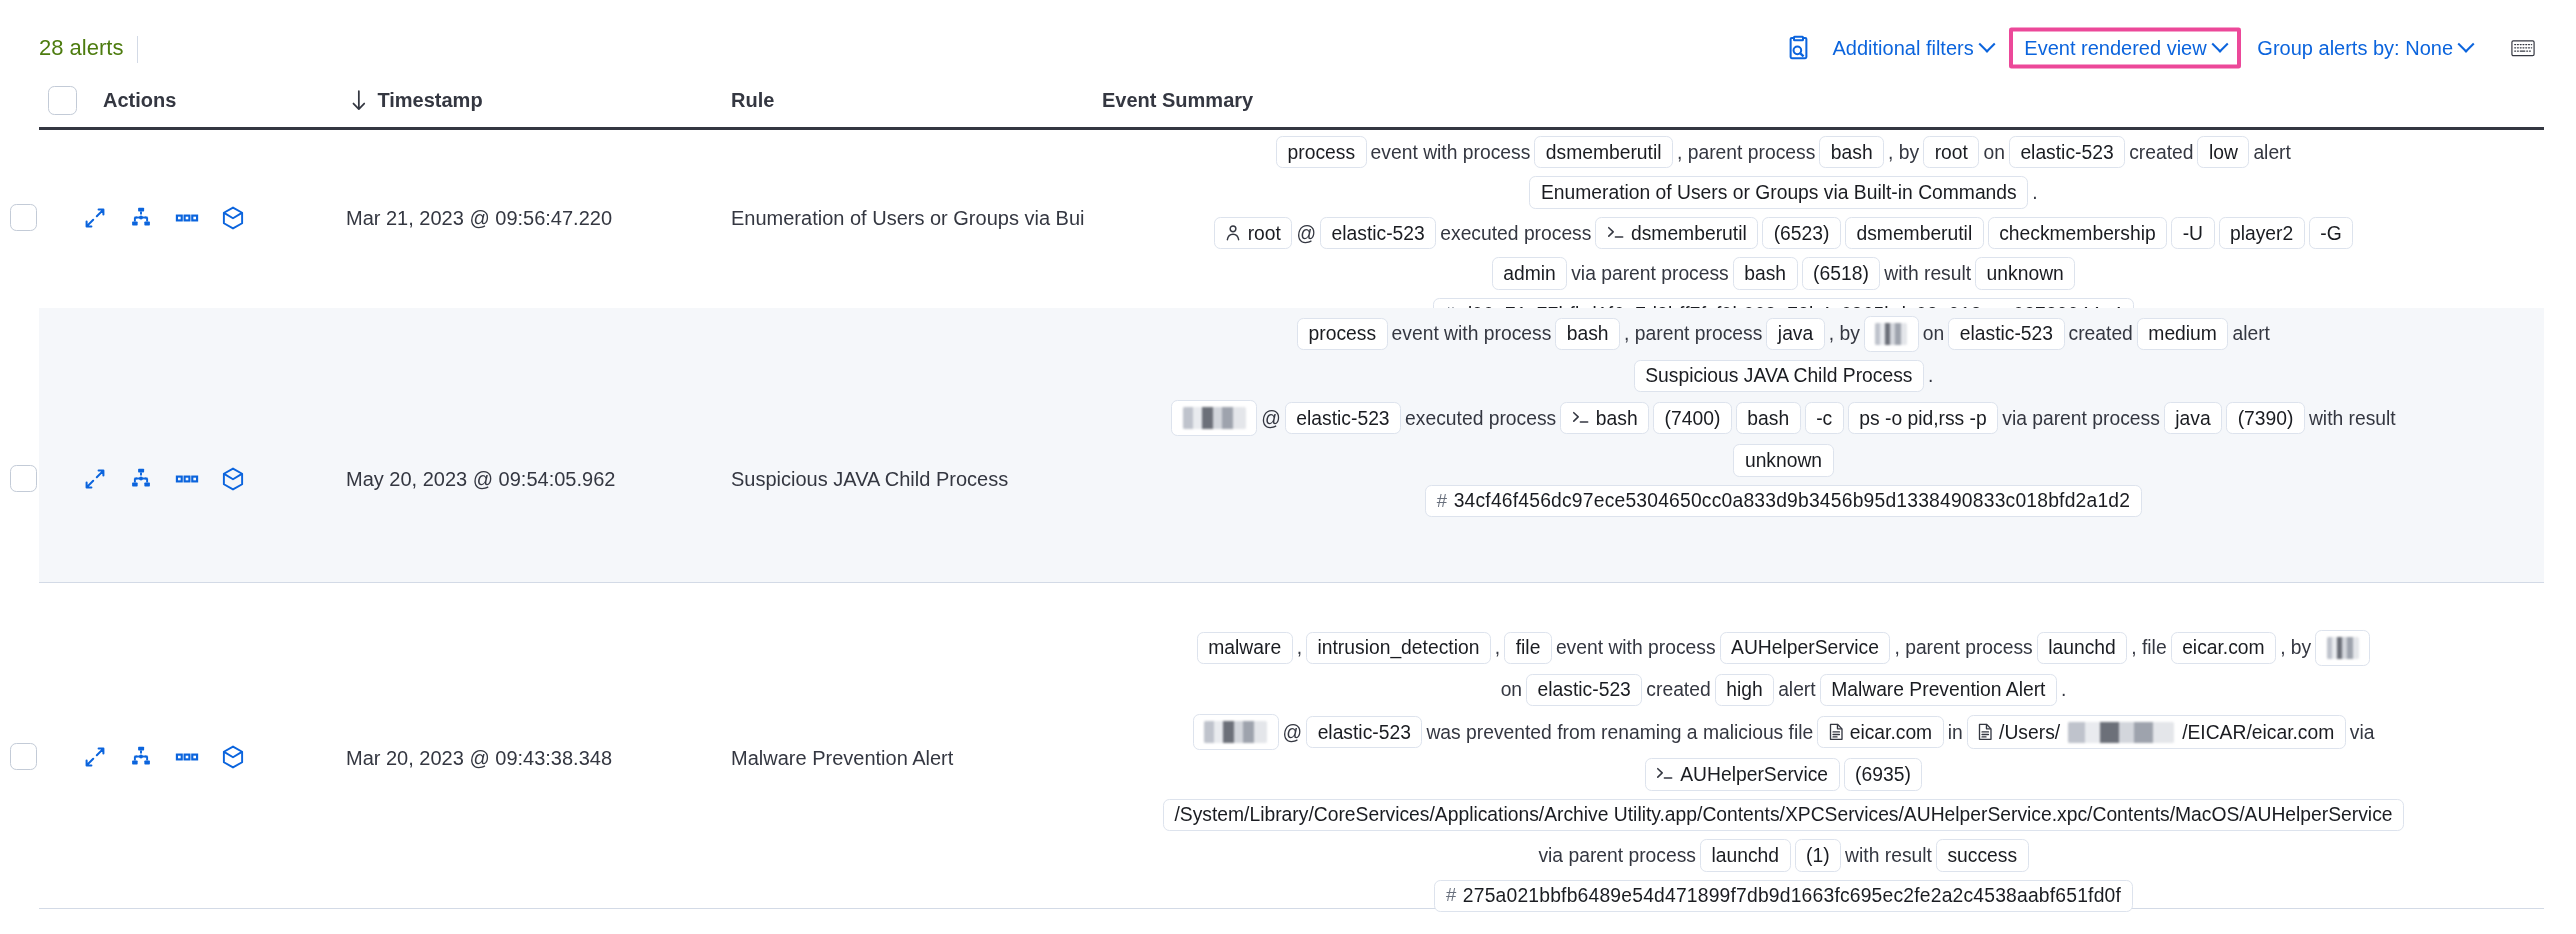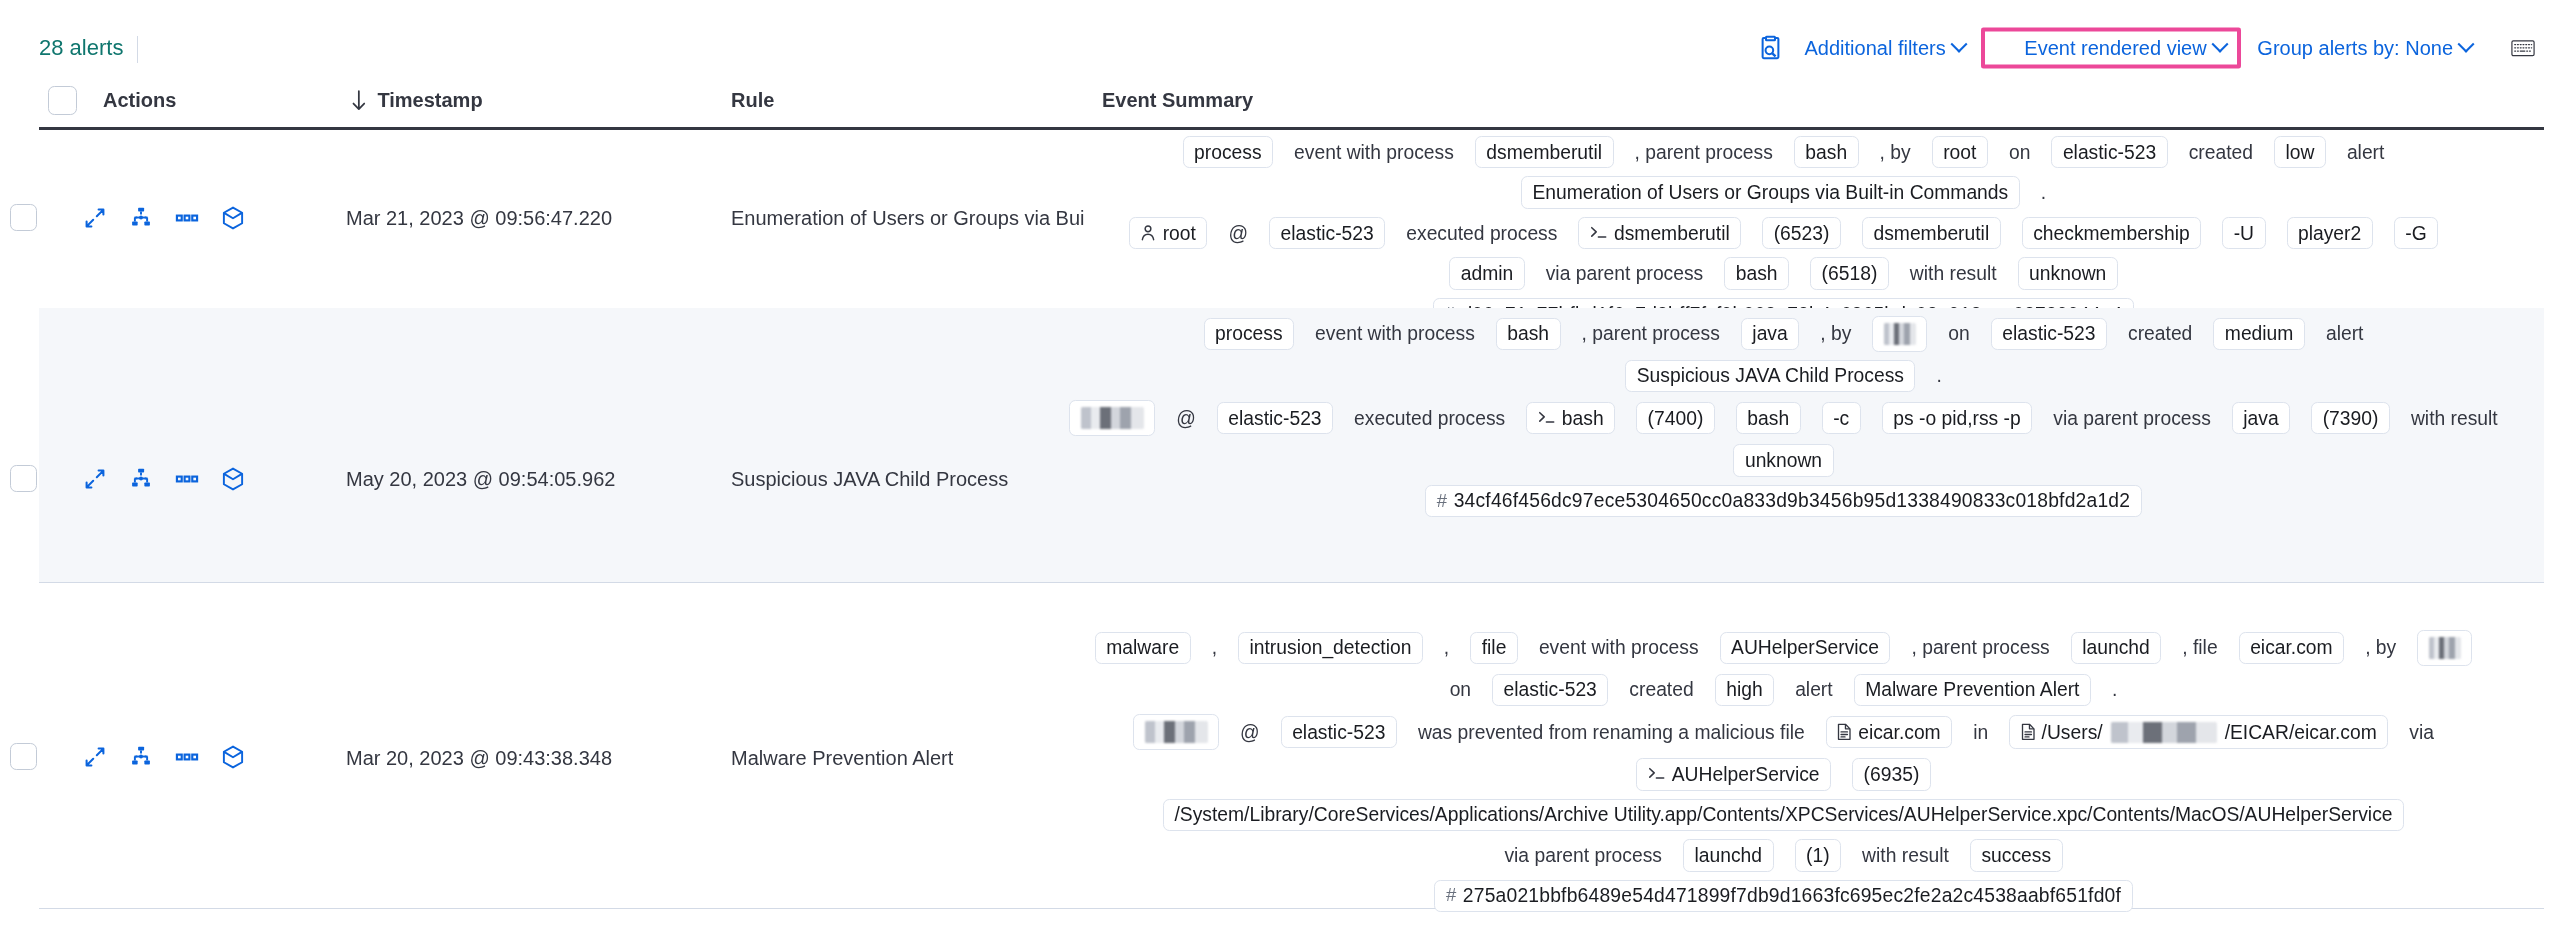--- a/index.html
+++ b/index.html
@@ -20,21 +20,21 @@
     position: absolute;
     left: 0; top: 0;
     width: 2576px; height: 74px;
   }
   .alerts-count {
     position: absolute;
     left: 39px; top: 48px;
     transform: translateY(-50%);
     font-size: 22px;
     font-weight: 400;
-    color: #0f766e;
+    color: #4d7c0f;
     white-space: nowrap;
   }
   .count-divider {
     position: absolute;
     left: 137px; top: 36px;
     width: 0.8px; height: 27px;
     background: #D3DAE6;
   }
 
   .toolbar-right {
@@ -70,21 +70,21 @@
     border-right: 2.4px solid #0B64DD;
     border-bottom: 2.4px solid #0B64DD;
     transform: rotate(45deg) translate(-2.4px,-2.4px);
   }
   .highlight-box {
     border: 4px solid #EC4899;
     border-radius: 2.4px;
     padding: 6.4px 11.3px;
     margin: 0 3.2px;
   }
-  .highlight-box .tb-item { padding: 0; margin-left: 28px; }
+  .highlight-box .tb-item { padding: 0; }
   .kbd-icon { margin-left: 21px; }
 
   
   .table-head {
     position: absolute;
     left: 0; top: 89px;
     width: 2576px; height: 39px;
   }
   .th {
     position: absolute;
@@ -166,21 +166,21 @@
     display: flex;
     flex-direction: column;
     gap: 8px;
     align-items: center;
   }
   .sum-line {
     display: flex;
     flex-wrap: nowrap;
     align-items: center;
     justify-content: center;
-    gap: 21px;
+    gap: 4px;
     width: 100%;
   }
   .word {
     font-size: 19.3px;
     color: #343741;
     white-space: nowrap;
     line-height: 1;
   }
   .chip {
     display: inline-flex;

